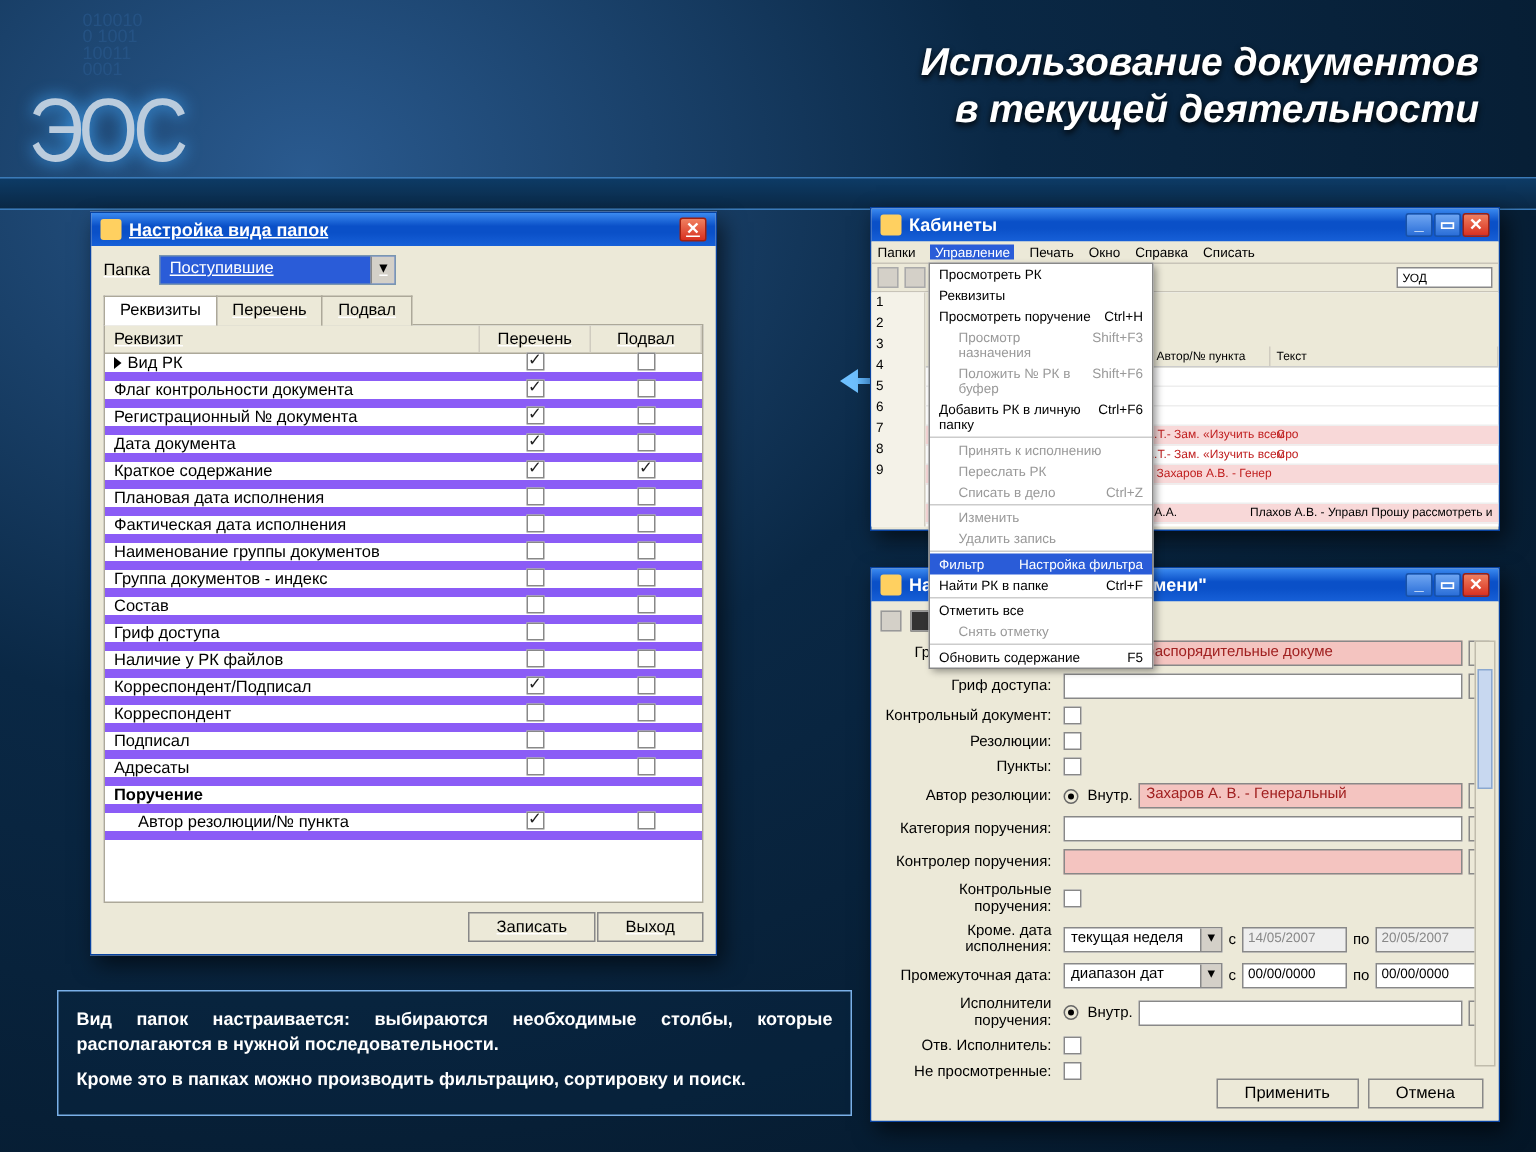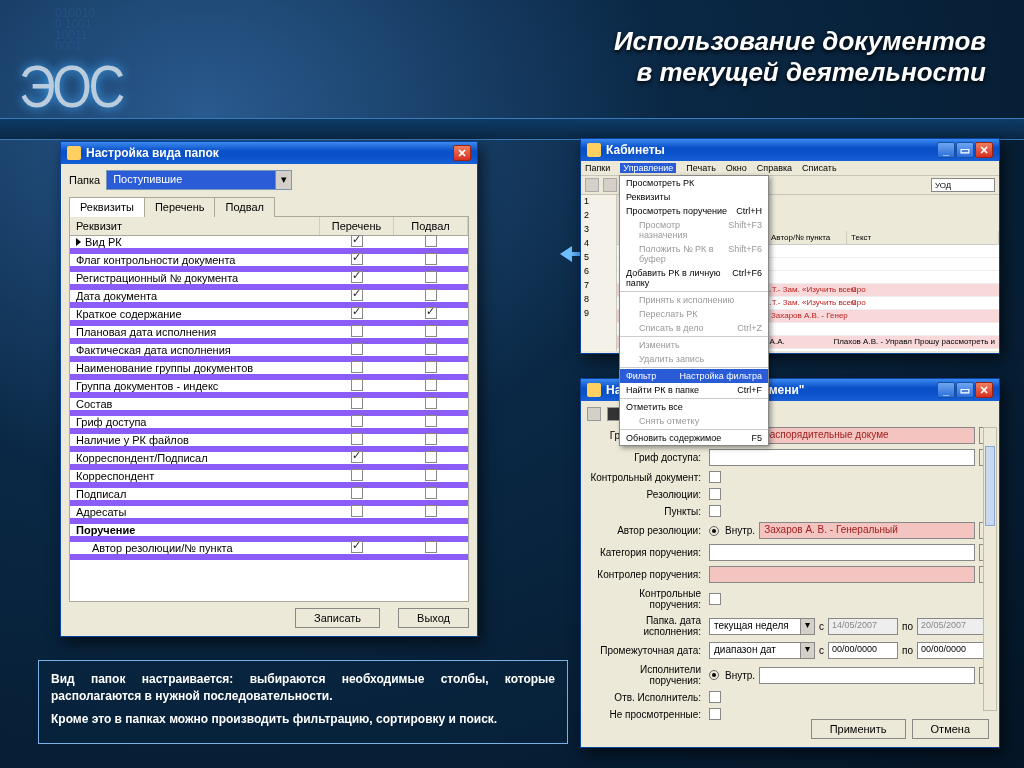--- a/index.html
+++ b/index.html
@@ -26,45 +26,45 @@
   .win { position:absolute; background:#ece9d8; border:1px solid #0842a0; box-shadow:4px 6px 14px rgba(0,0,0,.6); }
   .titlebar { height:22px; background:linear-gradient(#3b8af0,#0a50c8 40%,#0a50c8 60%,#1760d8);
     color:#fff; font-weight:bold; font-size:12px; padding:3px 6px; display:flex; align-items:center; gap:5px; }
   .titlebar .spacer{flex:1;}
   .tb-icon { width:14px; height:14px; background:#ffd060; border-radius:2px; }
   .winbtns { display:flex; gap:1px; }
   .winbtn { width:18px; height:16px; font-size:11px; line-height:14px; text-align:center;
     background:linear-gradient(#6fa6f2,#2a6ed8); border:1px solid #1852a8; border-radius:2px; color:#fff; }
   .winbtn.close { background:linear-gradient(#f08060,#d83020); border-color:#a02010;}
   
-  .win1 { left:60px; top:141px; width:418px; height:496px; }
+  .win1 { left:60px; top:141px; width:418px; height:496px;text-decoration:underline; }
   .w1-body { padding:6px 8px 8px; background:#ece9d8; height:calc(100% - 22px); display:flex; flex-direction:column; }
   .folder-row { display:flex; align-items:center; gap:6px; margin-bottom:4px;}
   .folder-row label{ color:#000; font-size:11px;}
-  .combo { display:inline-flex; height:20px; background:#fff; border:1px solid #7a96b0;gap:28px; }
+  .combo { display:inline-flex; height:20px; background:#fff; border:1px solid #7a96b0; }
   .combo.sel { background:#2a5cd8; color:#fff; }
   .combo .txt{ padding:2px 6px; min-width:140px;}
   .combo .arrow{ width:16px; background:#d4d0c8; border-left:1px solid #888; color:#000; text-align:center; line-height:16px;}
   .tabs { display:flex; margin-top:2px; }
   .tab { background:#ece9d8; border:1px solid #aca899; border-bottom:none; padding:3px 10px 4px;
     font-size:11px; color:#000; margin-right:-1px; position:relative; top:1px; }
   .tab.active { background:#fff; z-index:2; }
   .tab-panel{ background:#fff; border:1px solid #aca899; flex:1; overflow:auto; }
   .grid-head { display:flex; background:#ece9d8; border-bottom:1px solid #aca899; color:#000; font-size:11px;}
   .grid-head .c1{ flex:1; padding:3px 6px; border-right:1px solid #d0ccc0;}
   .grid-head .c2,.grid-head .c3{ width:74px; text-align:center; padding:3px 0; border-right:1px solid #d0ccc0;}
   .grow{ display:flex; align-items:center; border-bottom:6px solid #8b5cf6; color:#000; font-size:11px; height:18px;}
   .grow .c1{ flex:1; padding:1px 6px; display:flex; align-items:center; gap:4px;}
   .grow .c2,.grow .c3{ width:74px; text-align:center;}
   .cb{ width:12px; height:12px; border:1px solid #888; background:#fff; display:inline-block; position:relative;}
   .cb.checked::after{ content:"✓"; position:absolute; left:0; top:-3px; font-size:11px; color:#222;}
   .tri{ display:inline-block; width:0; height:0; border-left:5px solid #000; border-top:4px solid transparent; border-bottom:4px solid transparent;}
   .bold{font-weight:bold;}
   .indent{ padding-left:22px !important;}
-  .btn-row { display:flex; justify-content:flex-end; gap:18px; padding:6px 0 0;}
+  .btn-row { display:flex; justify-content:flex-end; gap:1px; padding:6px 0 0;}
   .btn { background:#ece9d8; border:1px solid #888; padding:3px 18px; color:#000; font-size:11px;}
   
   .caption-box { position:absolute; left:38px; top:660px; width:530px;
     border:1px solid #7ab0e8; background:rgba(10,40,70,.35); padding:10px 12px;
     color:#fff; font-size:12px; font-weight:bold; text-align:justify; line-height:1.4; }
   .caption-box p{margin-bottom:6px;}
   
   .win2 { left:580px; top:138px; width:420px; height:216px; font-size:9px; }
   .w2-menu{ background:#ece9d8; color:#000; padding:2px 4px; display:flex; gap:10px; border-bottom:1px solid #c8c4b8;}
   .w2-tools{ background:#ece9d8; color:#000; padding:2px 4px; display:flex; gap:4px; align-items:center; border-bottom:1px solid #c8c4b8;}
@@ -384,21 +384,21 @@
       <div class="mi">
         <span>Отметить все</span>
         <span></span>
       </div>
       <div class="mi dis">
         <span>Снять отметку</span>
         <span></span>
       </div>
       <hr>
       <div class="mi">
-        <span>Обновить содержимое</span>
+        <span>Обновить содержание</span>
         <span>F5</span>
       </div>
     </div>
   <div class="w2-body">
     <div class="list-left">
       <div class="li">1</div>
         <div class="li">2</div>
         <div class="li">3</div>
         <div class="li">4</div>
       <div class="li">5</div>
@@ -520,21 +520,21 @@
     <div class="frow">
       <span class="flbl">Контролер поручения:</span>
       <span class="fval pink"></span>
       <span class="pick">⇣</span>
     </div>
     <div class="frow">
       <span class="flbl">Контрольные поручения:</span>
       <span class="fchk"></span>
     </div>
     <div class="frow">
-      <span class="flbl">Папка. дата исполнения:</span>
+      <span class="flbl">Кроме. дата исполнения:</span>
       <span class="sel9">
           <span class="t">текущая неделя</span>
           <span class="a">▾</span>
         </span>
       <span>с</span>
       <span class="datef">14/05/2007</span>
       <span>по</span>
       <span class="datef">20/05/2007</span>
     </div>
     <div class="frow">

